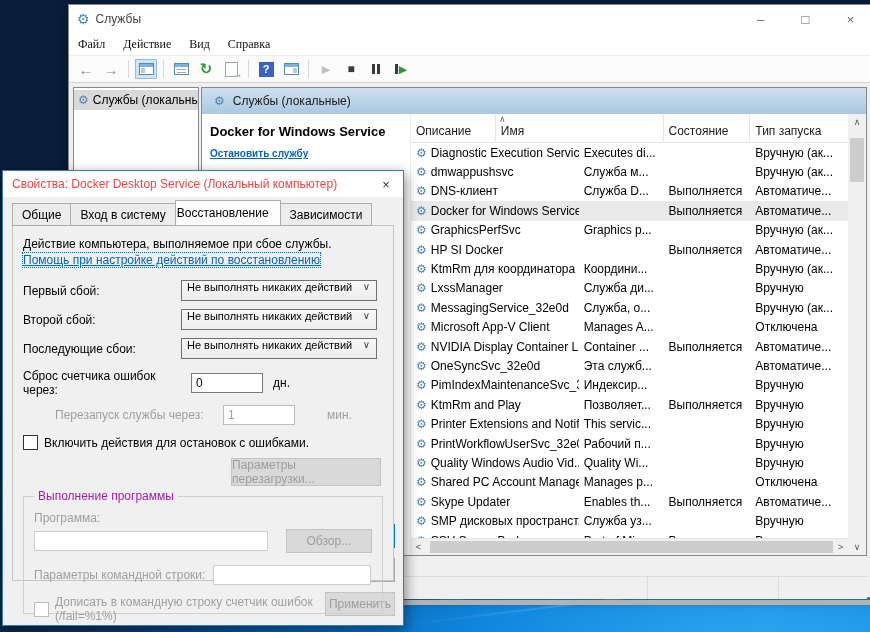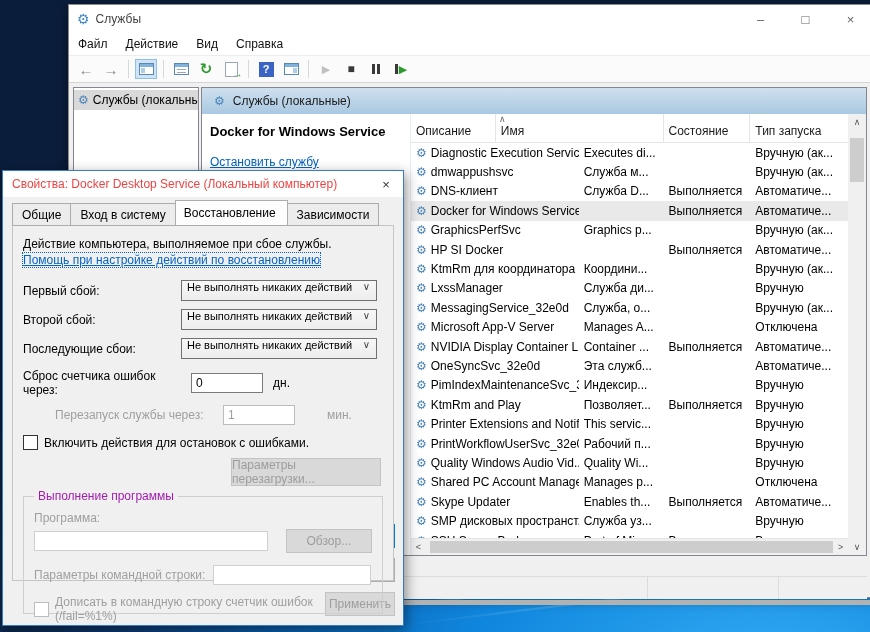--- a/index.html
+++ b/index.html
@@ -19,21 +19,21 @@
 
   
   .mmc{position:absolute;left:68px;top:4px;width:806px;height:594px;background:#f0f0f0;
        border:1px solid #8c8c8c;box-sizing:border-box;box-shadow:0 3px 10px rgba(0,0,0,.4);}
   .titlebar{height:28px;background:#ffffff;display:flex;align-items:center;padding-left:8px;}
   .app-gear{color:#3f87c5;font-size:14px;margin-right:6px;}
   .title-text{font-size:12px;color:#444;}
   .win-controls{margin-left:auto;display:flex;height:100%;}
   .wc{width:45px;display:flex;align-items:center;justify-content:center;color:#666;font-size:13px;}
   .menubar{height:22px;background:#ffffff;display:flex;align-items:center;font-size:12px;color:#111;}
-  .menu-item{padding:0 9px;height:100%;display:flex;align-items:center;}
+  .menu-item{padding:0 9px;height:100%;display:flex;align-items:center;font-family:Liberation Serif, serif;}
   .toolbar{height:26px;background:#fbfbfb;border-top:1px solid #ececec;border-bottom:1px solid #d5d5d5;
            display:flex;align-items:center;padding-left:6px;gap:3px;}
   .tsep{width:1px;height:18px;background:#d8d8d8;margin:0 3px;}
   .tbtn{width:22px;height:20px;display:flex;align-items:center;justify-content:center;position:relative;}
   .tbtn.selected{background:#cfe4f7;border:1px solid #90c0e8;box-sizing:border-box;}
   .nav-arrow{color:#8a8a8a;font-size:15px;font-weight:bold;}
   .winicon{width:15px;height:12px;border:1px solid #5a87b5;background:#fff;position:relative;box-sizing:border-box;}
   .winicon:before{content:"";position:absolute;left:0;top:0;right:0;height:3px;background:#7fb2dd;}
   .winicon.tree:after{content:"";position:absolute;left:1px;top:4px;width:4px;bottom:1px;background:#aecde9;}
   .winicon.pane:after{content:"";position:absolute;right:1px;top:4px;width:4px;bottom:1px;background:#aecde9;}
@@ -57,21 +57,21 @@
              font-size:12px;white-space:nowrap;overflow:hidden;}
   .tree-item .gear{margin-right:4px;}
   .gear{color:#4a84b8;font-size:12px;}
   .detail{flex:1;background:#fff;border:1px solid #828790;box-sizing:border-box;display:flex;flex-direction:column;overflow:hidden;}
   .detail-header{height:26px;background:linear-gradient(#cfe0ef,#a9c8e1);display:flex;align-items:center;
                  padding-left:12px;font-size:12px;color:#1a1a1a;flex:none;}
   .detail-header .gear{margin-right:8px;}
   .detail-body{flex:1;display:flex;overflow:hidden;}
   .extended-pane{width:208px;flex:none;padding:10px 0 0 8px;box-sizing:border-box;}
   .svc-title{font-weight:bold;font-size:13px;color:#000;}
-  .svc-link{margin-top:16px;font-size:12px;color:#0563c1;text-decoration:underline;}
+  .svc-link{margin-top:9px;font-size:10px;color:#0563c1;text-decoration:underline;font-weight:bold;}
   .list-wrap{flex:1;display:flex;flex-direction:column;border-left:1px solid #e4eef7;overflow:hidden;}
   .col-headers{height:28px;display:flex;border-bottom:1px solid #e5e5e5;position:relative;flex:none;}
   .chead{font-size:12px;color:#1a1a1a;display:flex;align-items:flex-end;padding:0 0 4px 5px;
          border-right:1px solid #e5e5e5;box-sizing:border-box;}
   .chead.name{width:170px;}
   .chead.desc{width:86px;}
   .chead.state{width:88px;}
   .chead.startup{width:99px;border-right:none;}
   .sort-caret{position:absolute;left:88px;top:0px;font-size:9px;color:#666;}
   .rows{flex:1;overflow:hidden;}
@@ -101,21 +101,21 @@
   
   .dialog{position:absolute;left:2px;top:170px;width:402px;height:456px;background:#f0f0f0;
           border:1px solid #3a7bbf;box-sizing:border-box;box-shadow:2px 4px 12px rgba(0,0,0,.45);z-index:10;}
   .dlg-titlebar{height:26px;background:#fff;display:flex;align-items:center;padding-left:9px;}
   .dlg-title{font-size:12px;color:#ef4444;}
   .dlg-close{margin-left:auto;width:34px;height:100%;display:flex;align-items:center;justify-content:center;
              color:#333;font-size:13px;}
   .tabstrip{display:flex;padding:6px 0 0 9px;position:relative;z-index:2;}
   .tab{font-size:12px;color:#000;padding:4px 9px 3px 9px;border:1px solid #acacac;border-right:none;background:#ececec;}
   .tab:last-child{border-right:1px solid #acacac;}
-  .tab.active{background:#fdfdfd;padding:5px 11px 5px 8px;margin-top:-3px;border-right:1px solid #acacac;position:relative;}
+  .tab.active{background:#fdfdfd;padding:5px 11px 5px 1px;margin-top:-3px;border-right:1px solid #acacac;position:relative;}
   .tab.active + .tab{border-left:none;}
   .tabpage{margin:-1px 9px 0 9px;border:1px solid #c5c5c5;background:#f0f0f0;height:356px;
            padding:10px 10px 0 10px;box-sizing:border-box;position:relative;z-index:1;}
   .intro{font-size:12px;color:#000;line-height:16px;width:352px;}
   .intro-link{color:#0563c1;text-decoration:underline;outline:1px dotted #0563c1;}
   .frow{display:flex;align-items:center;margin-top:8px;}
   .frow .flabel{font-size:12px;color:#000;width:158px;flex:none;}
   .combo{width:196px;height:21px;border:1px solid #707070;background:linear-gradient(#f7f7f7,#ededed);
          display:flex;font-size:11px;color:#000;padding-left:5px;box-sizing:border-box;}
   .combo .chev{margin-left:auto;margin-right:6px;color:#444;font-size:10px;}
@@ -323,21 +323,21 @@
                   <span class="gear">⚙</span>
                   <span>MessagingService_32e0d</span>
                 </span>
                 <span class="cell desc">Служба, о...</span>
                 <span class="cell state"></span>
                 <span class="cell startup">Вручную (ак...</span>
               </div>
               <div class="lrow">
                 <span class="cell name">
                   <span class="gear">⚙</span>
-                  <span>Microsoft App-V Server</span>
+                  <span>Microsoft App-V Client</span>
                 </span>
                 <span class="cell desc">Manages A...</span>
                 <span class="cell state"></span>
                 <span class="cell startup">Отключена</span>
               </div>
               <div class="lrow">
                 <span class="cell name">
                   <span class="gear">⚙</span>
                   <span>NVIDIA Display Container LS</span>
                 </span>

